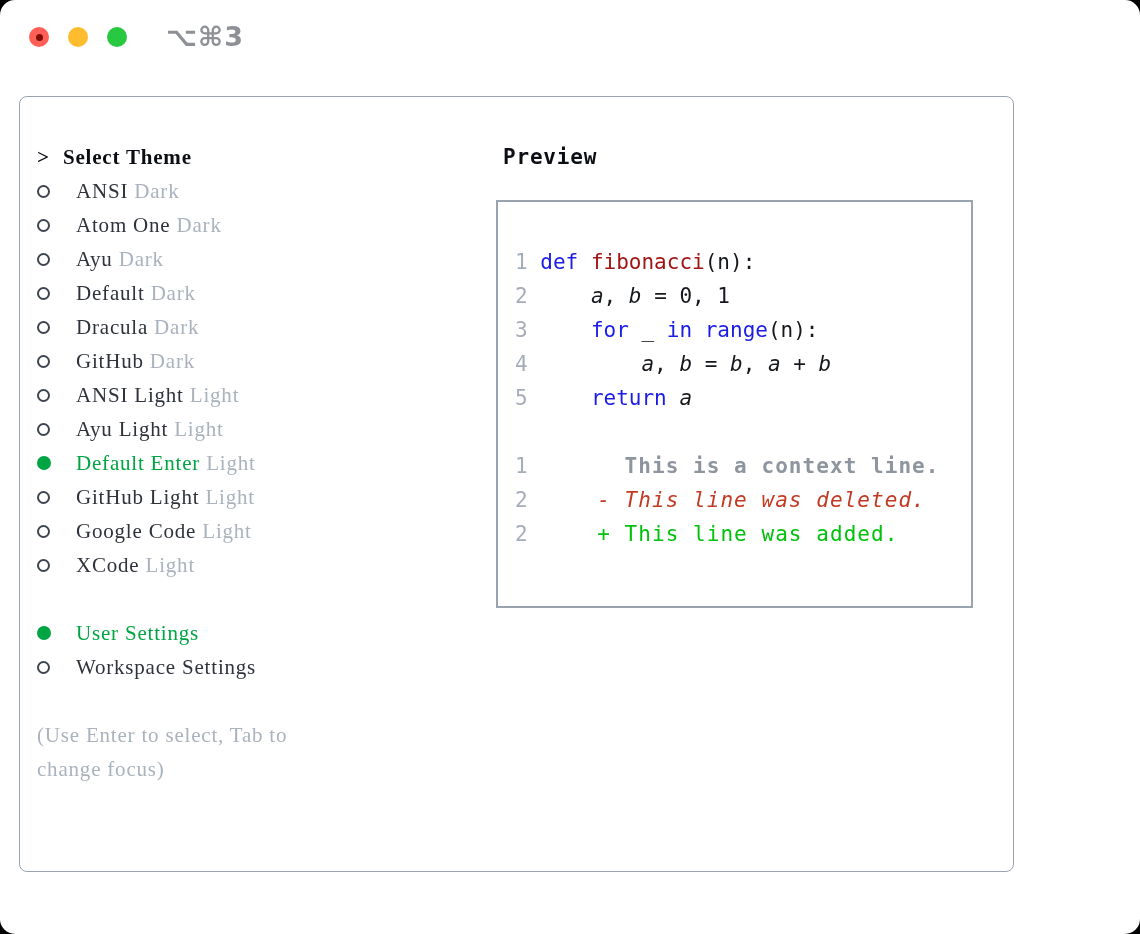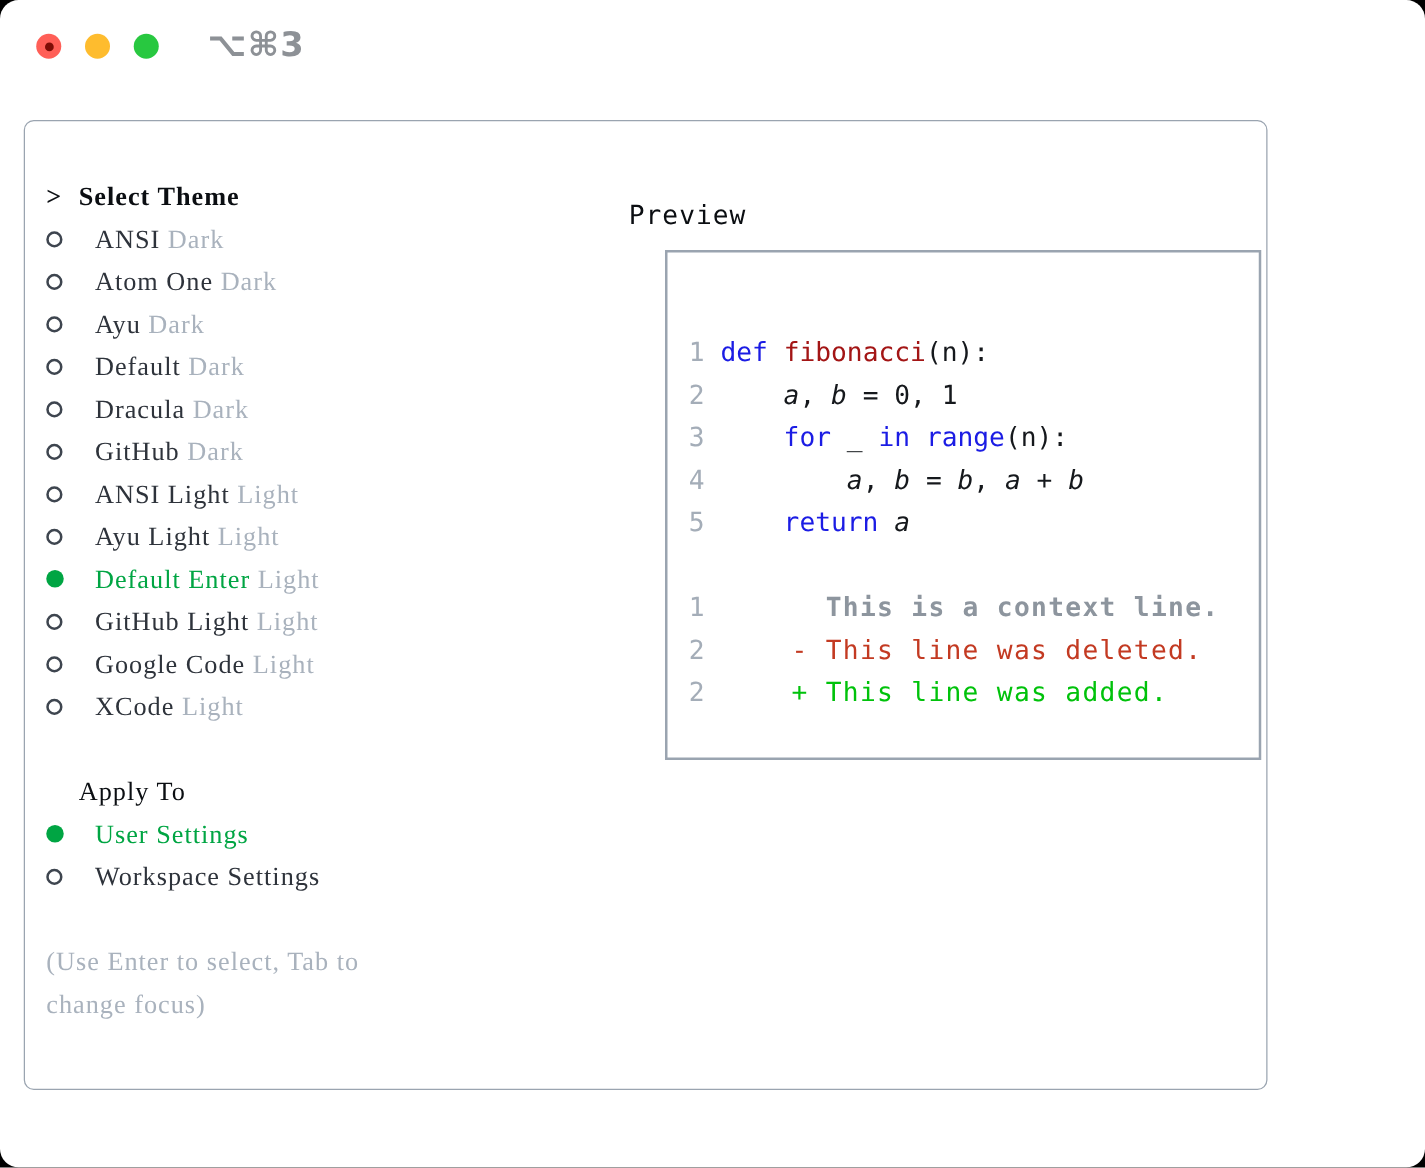--- a/index.html
+++ b/index.html
@@ -64,43 +64,43 @@
     display: inline-block; width: 13px; height: 13px;
     box-sizing: border-box;
     border: 2px solid var(--radio-outline);
     border-radius: 50%;
     vertical-align: middle; transform: translateY(-2px);
   }
   .radio.sel { border: none; background: var(--green-ui); width: 14px; height: 14px; }
 
   
   .preview-header {
-    position: absolute; left: 483px; top: 58px;
+    position: absolute; left: 483px; top: 43px;
     height: 34px; line-height: 34px;
     font-size: 21px; letter-spacing: 0.8px;
-    font-weight: normal; color: var(--ink-strong);
+    font-weight: bold; color: var(--ink-strong);
   }
   .preview-box {
-    position: absolute; left: 512px; top: 103px;
+    position: absolute; left: 476px; top: 103px;
     width: 477px; height: 408px;
     box-sizing: border-box;
     border: 2px solid var(--border);
     background: #fff;
-    padding: 63px 0 0 17px;
+    padding: 43px 0 0 17px;
     overflow: hidden;
   }
   .pline { height: 34px; line-height: 34px; font-size: 21px; white-space: pre; }
   .pline.diff { letter-spacing: 1.05px; }
   .ln { color: var(--ln); }
   .seg-plain    { color: var(--plain); }
   .seg-keyword  { color: var(--kw); }
   .seg-function { color: var(--fn); }
   .seg-var      { color: var(--plain); font-style: italic; }
   .seg-context  { color: var(--ctx); font-weight: bold; }
-  .seg-deleted  { color: var(--del); }
+  .seg-deleted  { color: var(--del); font-style: italic; }
   .seg-added    { color: var(--add); }
 </style>
 </head>
 <body>
 
 <div class="window">
 
   <div class="titlebar">
     <div class="lights">
       <div class="tl tl-close">
@@ -121,21 +121,20 @@
         <div class="trow"><span class="pfx"><span class="radio"></span></span><span class="iname">Default</span><span class="variant"> Dark</span></div>
         <div class="trow"><span class="pfx"><span class="radio"></span></span><span class="iname">Dracula</span><span class="variant"> Dark</span></div>
         <div class="trow"><span class="pfx"><span class="radio"></span></span><span class="iname">GitHub</span><span class="variant"> Dark</span></div>
         <div class="trow"><span class="pfx"><span class="radio"></span></span><span class="iname">ANSI Light</span><span class="variant"> Light</span></div>
         <div class="trow"><span class="pfx"><span class="radio"></span></span><span class="iname">Ayu Light</span><span class="variant"> Light</span></div>
         <div class="trow"><span class="pfx"><span class="radio sel"></span></span><span class="iname selgreen">Default Enter</span><span class="variant"> Light</span></div>
         <div class="trow"><span class="pfx"><span class="radio"></span></span><span class="iname">GitHub Light</span><span class="variant"> Light</span></div>
         <div class="trow"><span class="pfx"><span class="radio"></span></span><span class="iname">Google Code</span><span class="variant"> Light</span></div>
         <div class="trow"><span class="pfx"><span class="radio"></span></span><span class="iname">XCode</span><span class="variant"> Light</span></div>
         <div class="trow"></div>
-        <div class="trow"><span class="pfx"></span><span class="ahdr">Apply To</span></div>
         <div class="trow"><span class="pfx"><span class="radio sel"></span></span><span class="iname selgreen">User Settings</span></div>
         <div class="trow"><span class="pfx"><span class="radio"></span></span><span class="iname">Workspace Settings</span></div>
         <div class="trow"></div>
         <div class="trow hint">(Use Enter to select, Tab to</div>
         <div class="trow hint">change focus)</div>
       </div>
     <div class="preview-header">Preview</div>
     <div class="preview-box">
       <div>
           <div class="pline"><span class="ln">1</span><span class="lcode"><span class="seg-plain"> </span><span class="seg-keyword">def</span><span class="seg-plain"> </span><span class="seg-function">fibonacci</span><span class="seg-plain">(n):</span></span></div>

